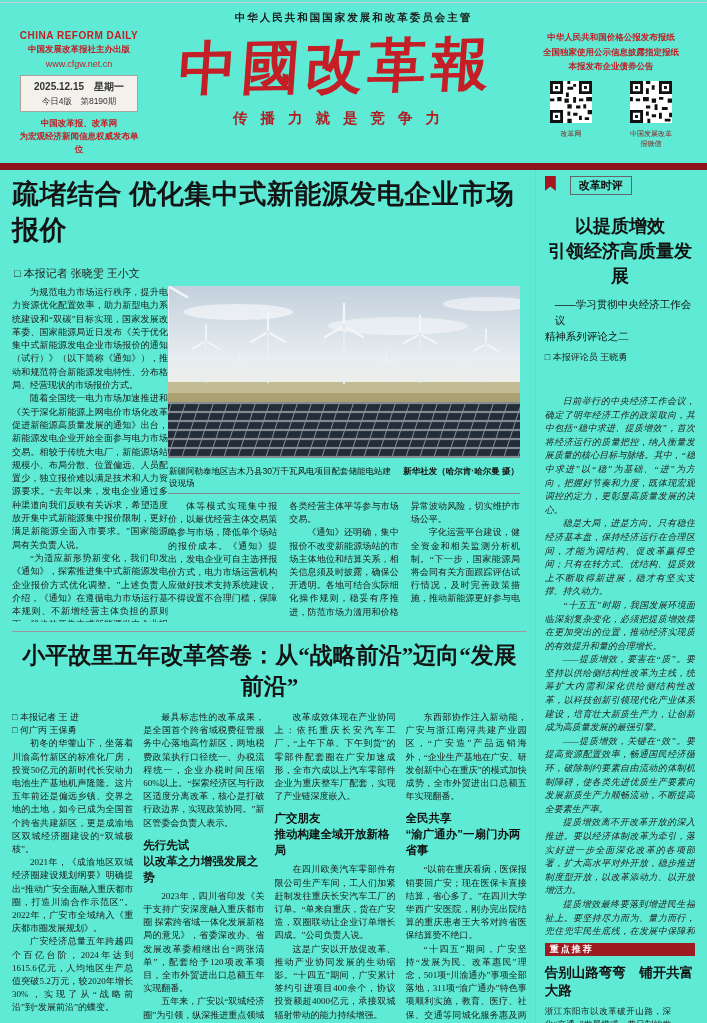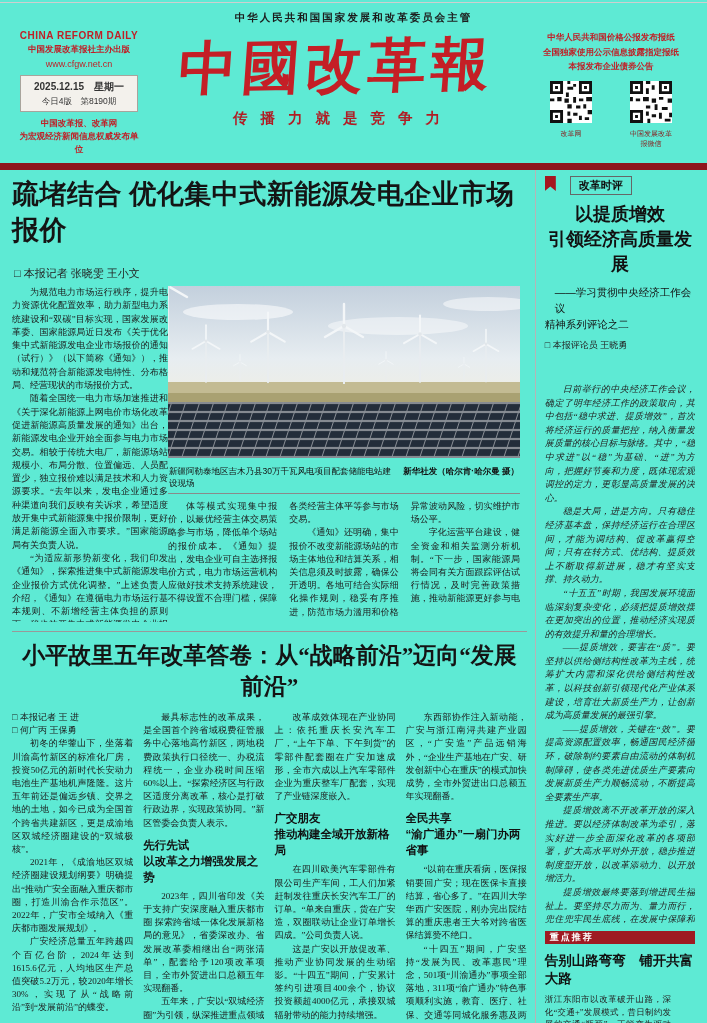--- a/index.html
+++ b/index.html
@@ -50,21 +50,21 @@
   .second-headline { font-size:23px; font-weight:900; font-family:"Liberation Serif", serif; text-align:center; color:#141414; }
   .second-cols { display:flex; gap:10px; margin-top:9px; height:400px; overflow:hidden; }
   .scol { flex:1; font-size:9px; line-height:13.2px; text-align:justify; font-family:"Liberation Serif", serif; color:#1a1a1a; overflow:hidden; }
   .byline-sm { font-size:9px; font-family:"Liberation Sans", sans-serif; margin-bottom:3px; text-indent:0 !important; }
   .subhead { text-align:left; font-weight:900; font-size:11.5px; line-height:16px; margin:7px 0 5px; font-family:"Liberation Sans", sans-serif; text-indent:0 !important; color:#111; }
 
   
   .tag-row { display:flex; align-items:flex-start; gap:14px; }
   .flag-icon { width:11px; height:15px; background:#a5161f; clip-path:polygon(0 0,100% 0,100% 100%,50% 70%,0 100%); }
   .tag-label { font-size:11px; font-weight:bold; border:1px solid #666; padding:1px 8px; color:#111; }
-  .cm-title { font-size:18px; font-weight:900; text-align:center; line-height:25px; margin-top:7px; font-family:"Liberation Serif", serif; color:#111; }
+  .cm-title { font-size:18px; font-weight:900; text-align:center; line-height:25px; margin-top:19px; font-family:"Liberation Serif", serif; color:#111; }
   .cm-sub { font-size:10.5px; margin-top:7px; line-height:16px; color:#111; }
   .cm-sub .l1 { padding-left:10px; }
   .cm-byline { font-size:9px; margin:7px 0 6px; color:#222; }
   .cm-body { font-family:"Liberation Serif", serif; font-style:italic; font-size:9px; line-height:13.6px; text-align:justify; height:540px; overflow:hidden; color:#222;margin-top:31px; }
 
   
   .rec-box { margin-top:8px; }
   .rec-bar { height:13px; background:#9e1b22; display:flex; align-items:center; }
   .rec-tag { color:#fff; font-size:9px; font-weight:bold; padding-left:5px; letter-spacing:2px;text-align:right; }
   .rec-title { font-size:13.5px; font-weight:900; margin-top:8px; font-family:"Liberation Serif", serif; color:#111; }

